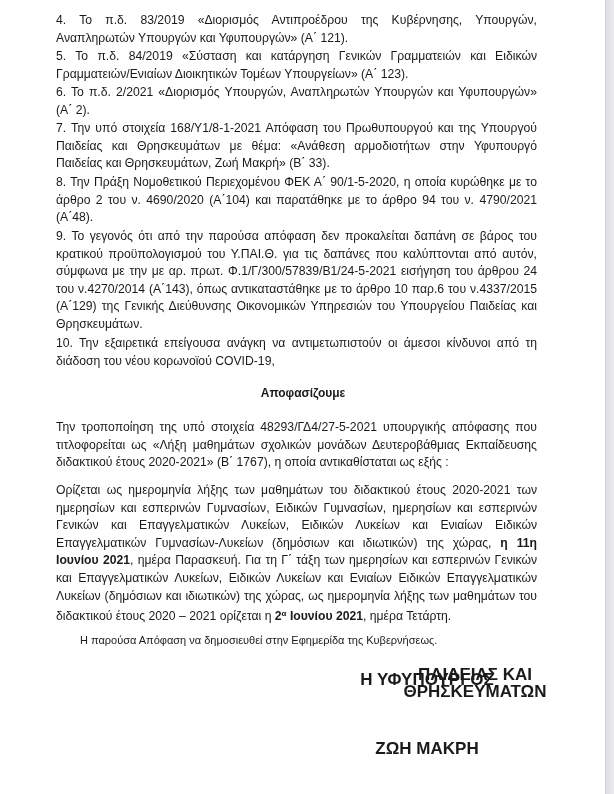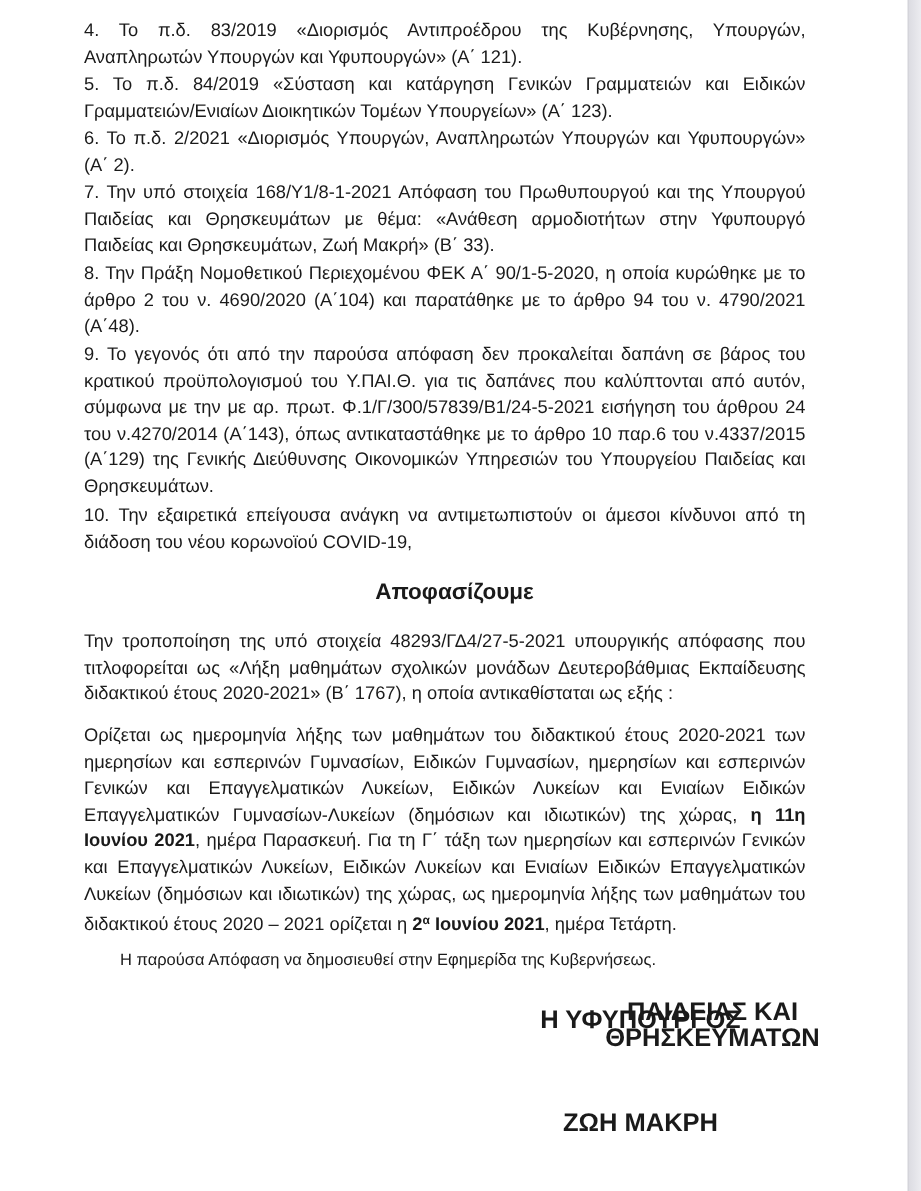--- a/index.html
+++ b/index.html
@@ -18,21 +18,21 @@
       background: linear-gradient(to right, #dcdce2, #ececf0);
       border-left: 1px solid #d4d4da;
     }
     .p {
       position: absolute; left: 52px; width: 481px;
       font-size: 12.2px; line-height: 17.6px; text-align: justify;
       margin: 4px;
     }
     .heading {
       position: absolute; left: 0; width: 606px; top: 386px;
-      text-align: center; font-weight: bold; font-size: 15px;
+      text-align: center; font-weight: bold; font-size: 12px;
     }
     .publish { position: absolute; left: 80px; top: 634px; font-size: 11px; }
     .sig {
       position: absolute; left: 330px; width: 194px; text-align: center;
       font-weight: bold; font-size: 17px; line-height: 17px;
     }
     b { font-weight: bold; }
     sup { font-size: 8px; vertical-align: 4px; }
   </style>
 </head>

